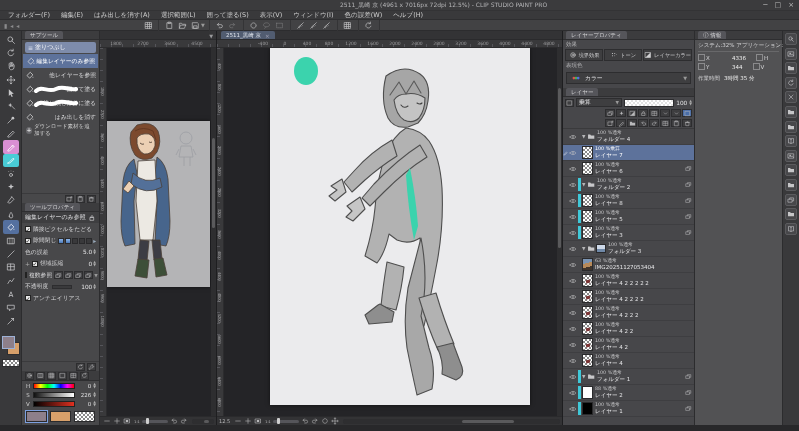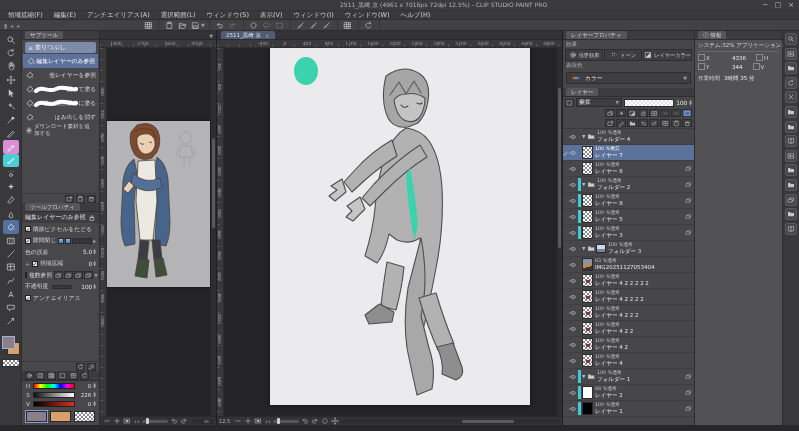--- a/index.html
+++ b/index.html
@@ -143,28 +143,28 @@
     <span class="title-text">2511_黒崎 京 (4961 x 7016px 72dpi 12.5%) - CLIP STUDIO PAINT PRO</span>
     <span class="tspacer"></span>
     <div class="winbtns">
       <span>─</span>
       <span>□</span>
       <span>×</span>
     </div>
   </div>
 
   <div class="menubar" id="menubar">
-      <span>領域拡縮(F)</span>
+      <span>フォルダー(F)</span>
       <span>編集(E)</span>
-      <span>アンチエイリアス(A)</span>
+      <span>はみ出しを消す(A)</span>
       <span>選択範囲(L)</span>
-      <span>ウィンドウ(S)</span>
+      <span>囲って塗る(S)</span>
       <span>表示(V)</span>
       <span>ウィンドウ(I)</span>
-      <span>ウィンドウ(W)</span>
+      <span>色の誤差(W)</span>
       <span>ヘルプ(H)</span>
     </div>
 
   <div class="toolbar">
     <div class="tb-arrows">
         <span>▮</span>
         <span>◂</span>
         <span>◂</span>
       </div>
     <div id="tbgroups" style="display:flex;align-items:center;">

